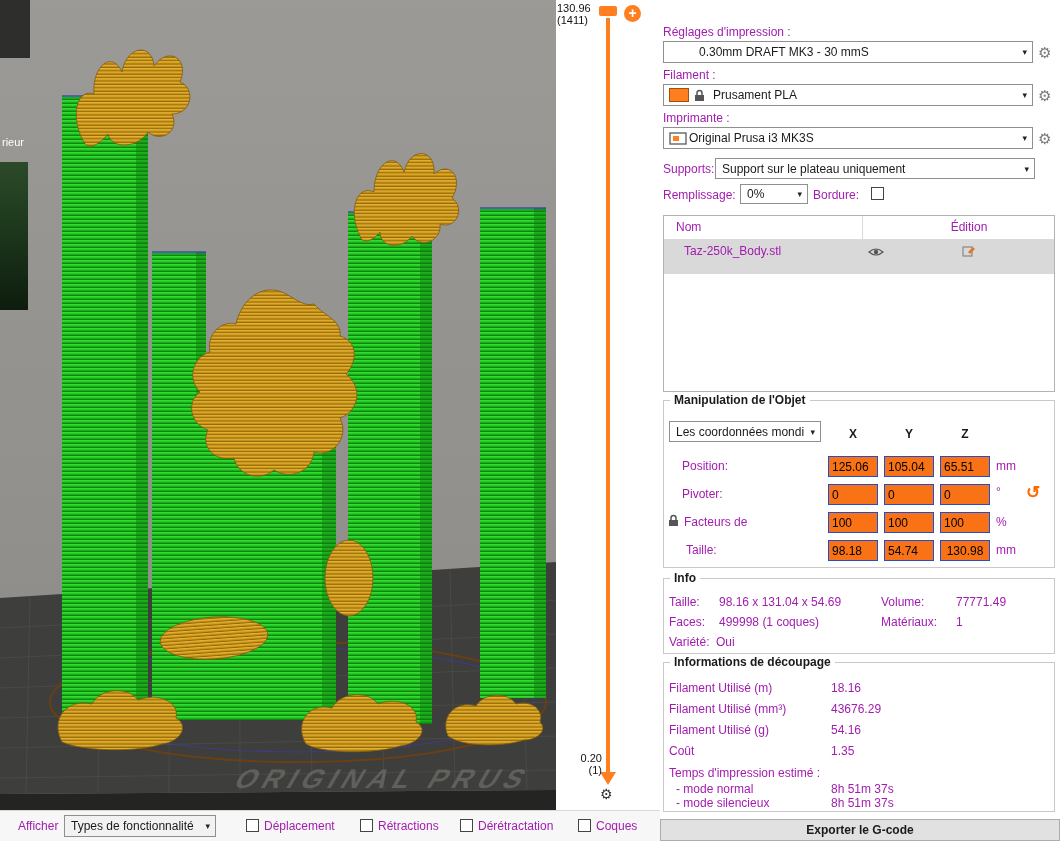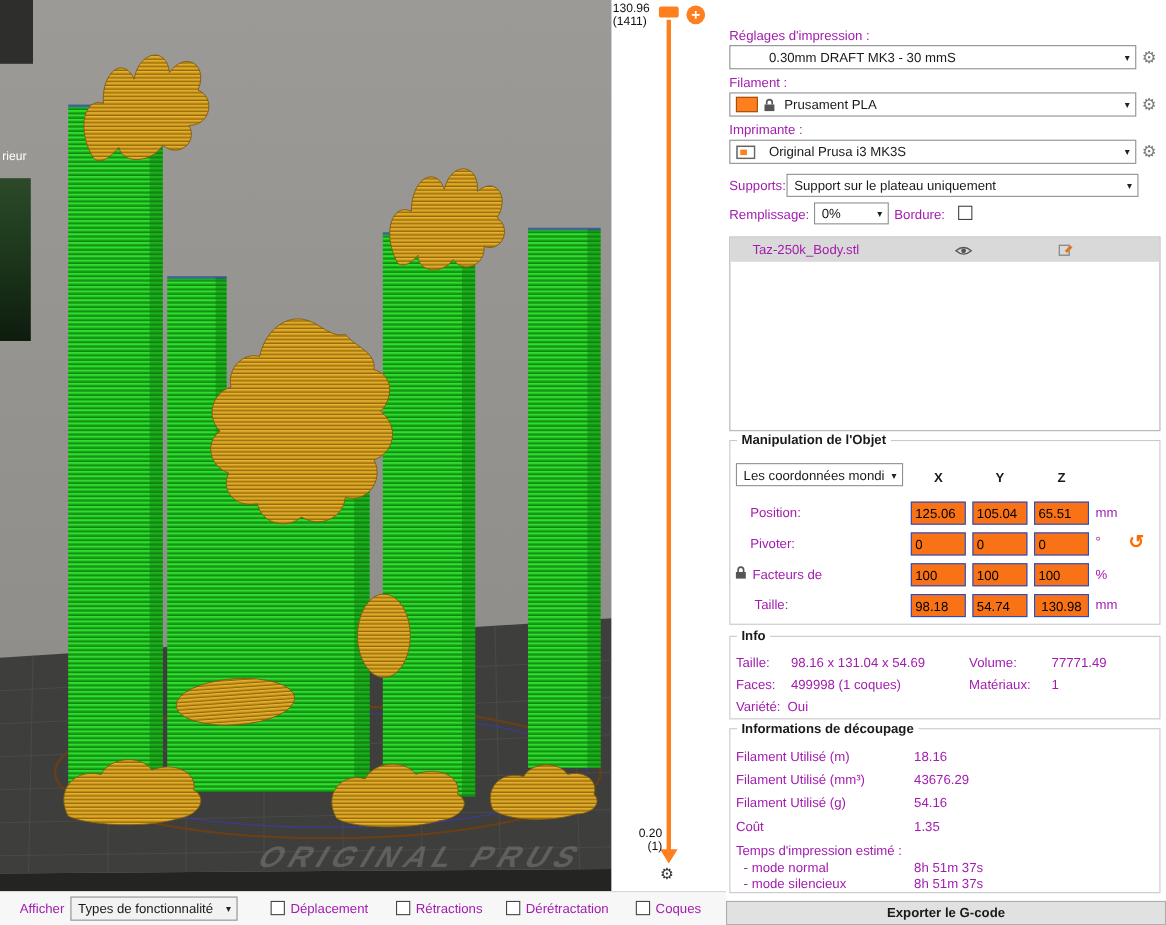--- a/index.html
+++ b/index.html
@@ -30,21 +30,21 @@
   .mode-btn.sel{background:#d9e9f7;border:1px solid #3c7fb1;color:#000;font-weight:bold;}
   .sq{width:11px;height:11px;border:1px solid rgba(0,0,0,.25);box-sizing:border-box;}
   .combo{position:absolute;background:#fff;border:1px solid #8f8f8f;display:flex;align-items:center;
       font-size:12px;box-sizing:border-box;cursor:pointer;}
   .combo .chev{position:absolute;right:5px;top:50%;transform:translateY(-50%);font-size:9px;color:#222;}
   .gear{position:absolute;font-size:15px;color:#7a7a7a;cursor:pointer;line-height:1;}
   .cb{display:inline-block;width:13px;height:13px;background:#fff;border:1px solid #444;box-sizing:border-box;cursor:pointer;}
   
   .objlist{position:absolute;left:3px;top:215px;width:392px;height:177px;border:1px solid #b3b3b3;box-sizing:border-box;background:#fff;}
   .objhead{position:relative;height:23px;border-bottom:1px solid #dadada;}
-  .objrow{position:relative;height:22px;background:#d9d9d9;display:flex;align-items:center;cursor:pointer;text-decoration:underline;}
+  .objrow{position:relative;height:34px;background:#d9d9d9;display:flex;align-items:center;cursor:pointer;text-decoration:underline;}
   
   .group{position:absolute;border:1px solid #c9c9c9;box-sizing:border-box;background:#fff;}
   .group>.legend{position:absolute;top:-8px;left:6px;background:#fff;padding:0 4px;font-weight:bold;font-size:12px;white-space:nowrap;}
   .numbox{position:absolute;width:50px;height:21px;border:1px solid #1d4ed8;box-sizing:border-box;
       font-family:"Liberation Sans",sans-serif;font-size:12px;padding:0 3px;background:#f97316;}
   .axhead{position:absolute;width:50px;text-align:center;font-weight:bold;font-size:12px;}
   .reset{position:absolute;color:#ff6a00;font-size:17px;font-weight:bold;cursor:pointer;line-height:1;}
   
   .export-btn{position:absolute;left:0;top:819px;width:400px;height:22px;background:#e1e1e1;border:1px solid #adadad;
       box-sizing:border-box;font-weight:bold;font-size:12px;text-align:center;line-height:20px;cursor:pointer;}
@@ -173,40 +173,45 @@
       <span class="chev">▾</span>
     </div>
     <div class="gear" style="left:378px;top:88px;">⚙</div>
 
     <div class="lbl" style="left:3px;top:111px;">Imprimante :</div>
     <div class="combo" style="left:3px;top:127px;width:370px;height:22px;">
       <svg width="18" height="14" style="margin-left:5px;">
         <rect x="1" y="2" width="16" height="11" fill="none" stroke="#666" stroke-width="1.4"></rect>
         <rect x="4" y="5" width="6" height="5" fill="#ff7e1e"></rect>
       </svg>
-      <span style="padding-left:12px;">Original Prusa i3 MK3S</span>
+      <span style="padding-left:2px;">Original Prusa i3 MK3S</span>
       <span class="chev">▾</span>
     </div>
     <div class="gear" style="left:378px;top:131px;">⚙</div>
 
     <div class="lbl" style="left:3px;top:162px;">Supports:</div>
     <div class="combo" style="left:55px;top:158px;width:320px;height:21px;">
       <span style="padding-left:6px;">Support sur le plateau uniquement</span>
       <span class="chev">▾</span>
     </div>
 
     <div class="lbl" style="left:3px;top:188px;">Remplissage:</div>
     <div class="combo" style="left:80px;top:184px;width:68px;height:20px;">
       <span style="padding-left:6px;">0%</span>
       <span class="chev">▾</span>
     </div>
     <div class="lbl" style="left:153px;top:188px;">Bordure:</div>
     <span class="cb" style="position:absolute;left:211px;top:187px;"></span>
 
     <div class="objlist">
+      <div class="objhead">
+        <span class="lbl" style="left:12px;top:4px;">Nom</span>
+        <span style="position:absolute;left:198px;top:0;height:23px;border-left:1px solid #dadada;"></span>
+        <span class="lbl" style="left:255px;top:4px;width:100px;text-align:center;">Édition</span>
+      </div>
       <div class="objrow">
         <span class="lbl" style="left:20px;top:4px;">Taz-250k_Body.stl</span>
         <svg width="16" height="12" style="position:absolute;left:204px;top:6px;">
           <path d="M1,6 Q8,0 15,6 Q8,12 1,6 Z" fill="none" stroke="#555" stroke-width="1.2"></path>
           <circle cx="8" cy="6" r="2.2" fill="#555"></circle>
         </svg>
         <svg width="14" height="14" style="position:absolute;left:298px;top:4px;">
           <rect x="1" y="3" width="9" height="9" fill="none" stroke="#888" stroke-width="1.2"></rect>
           <path d="M6,8 L11,3 l2,2 -5,5 z" fill="#e07820"></path>
         </svg>

